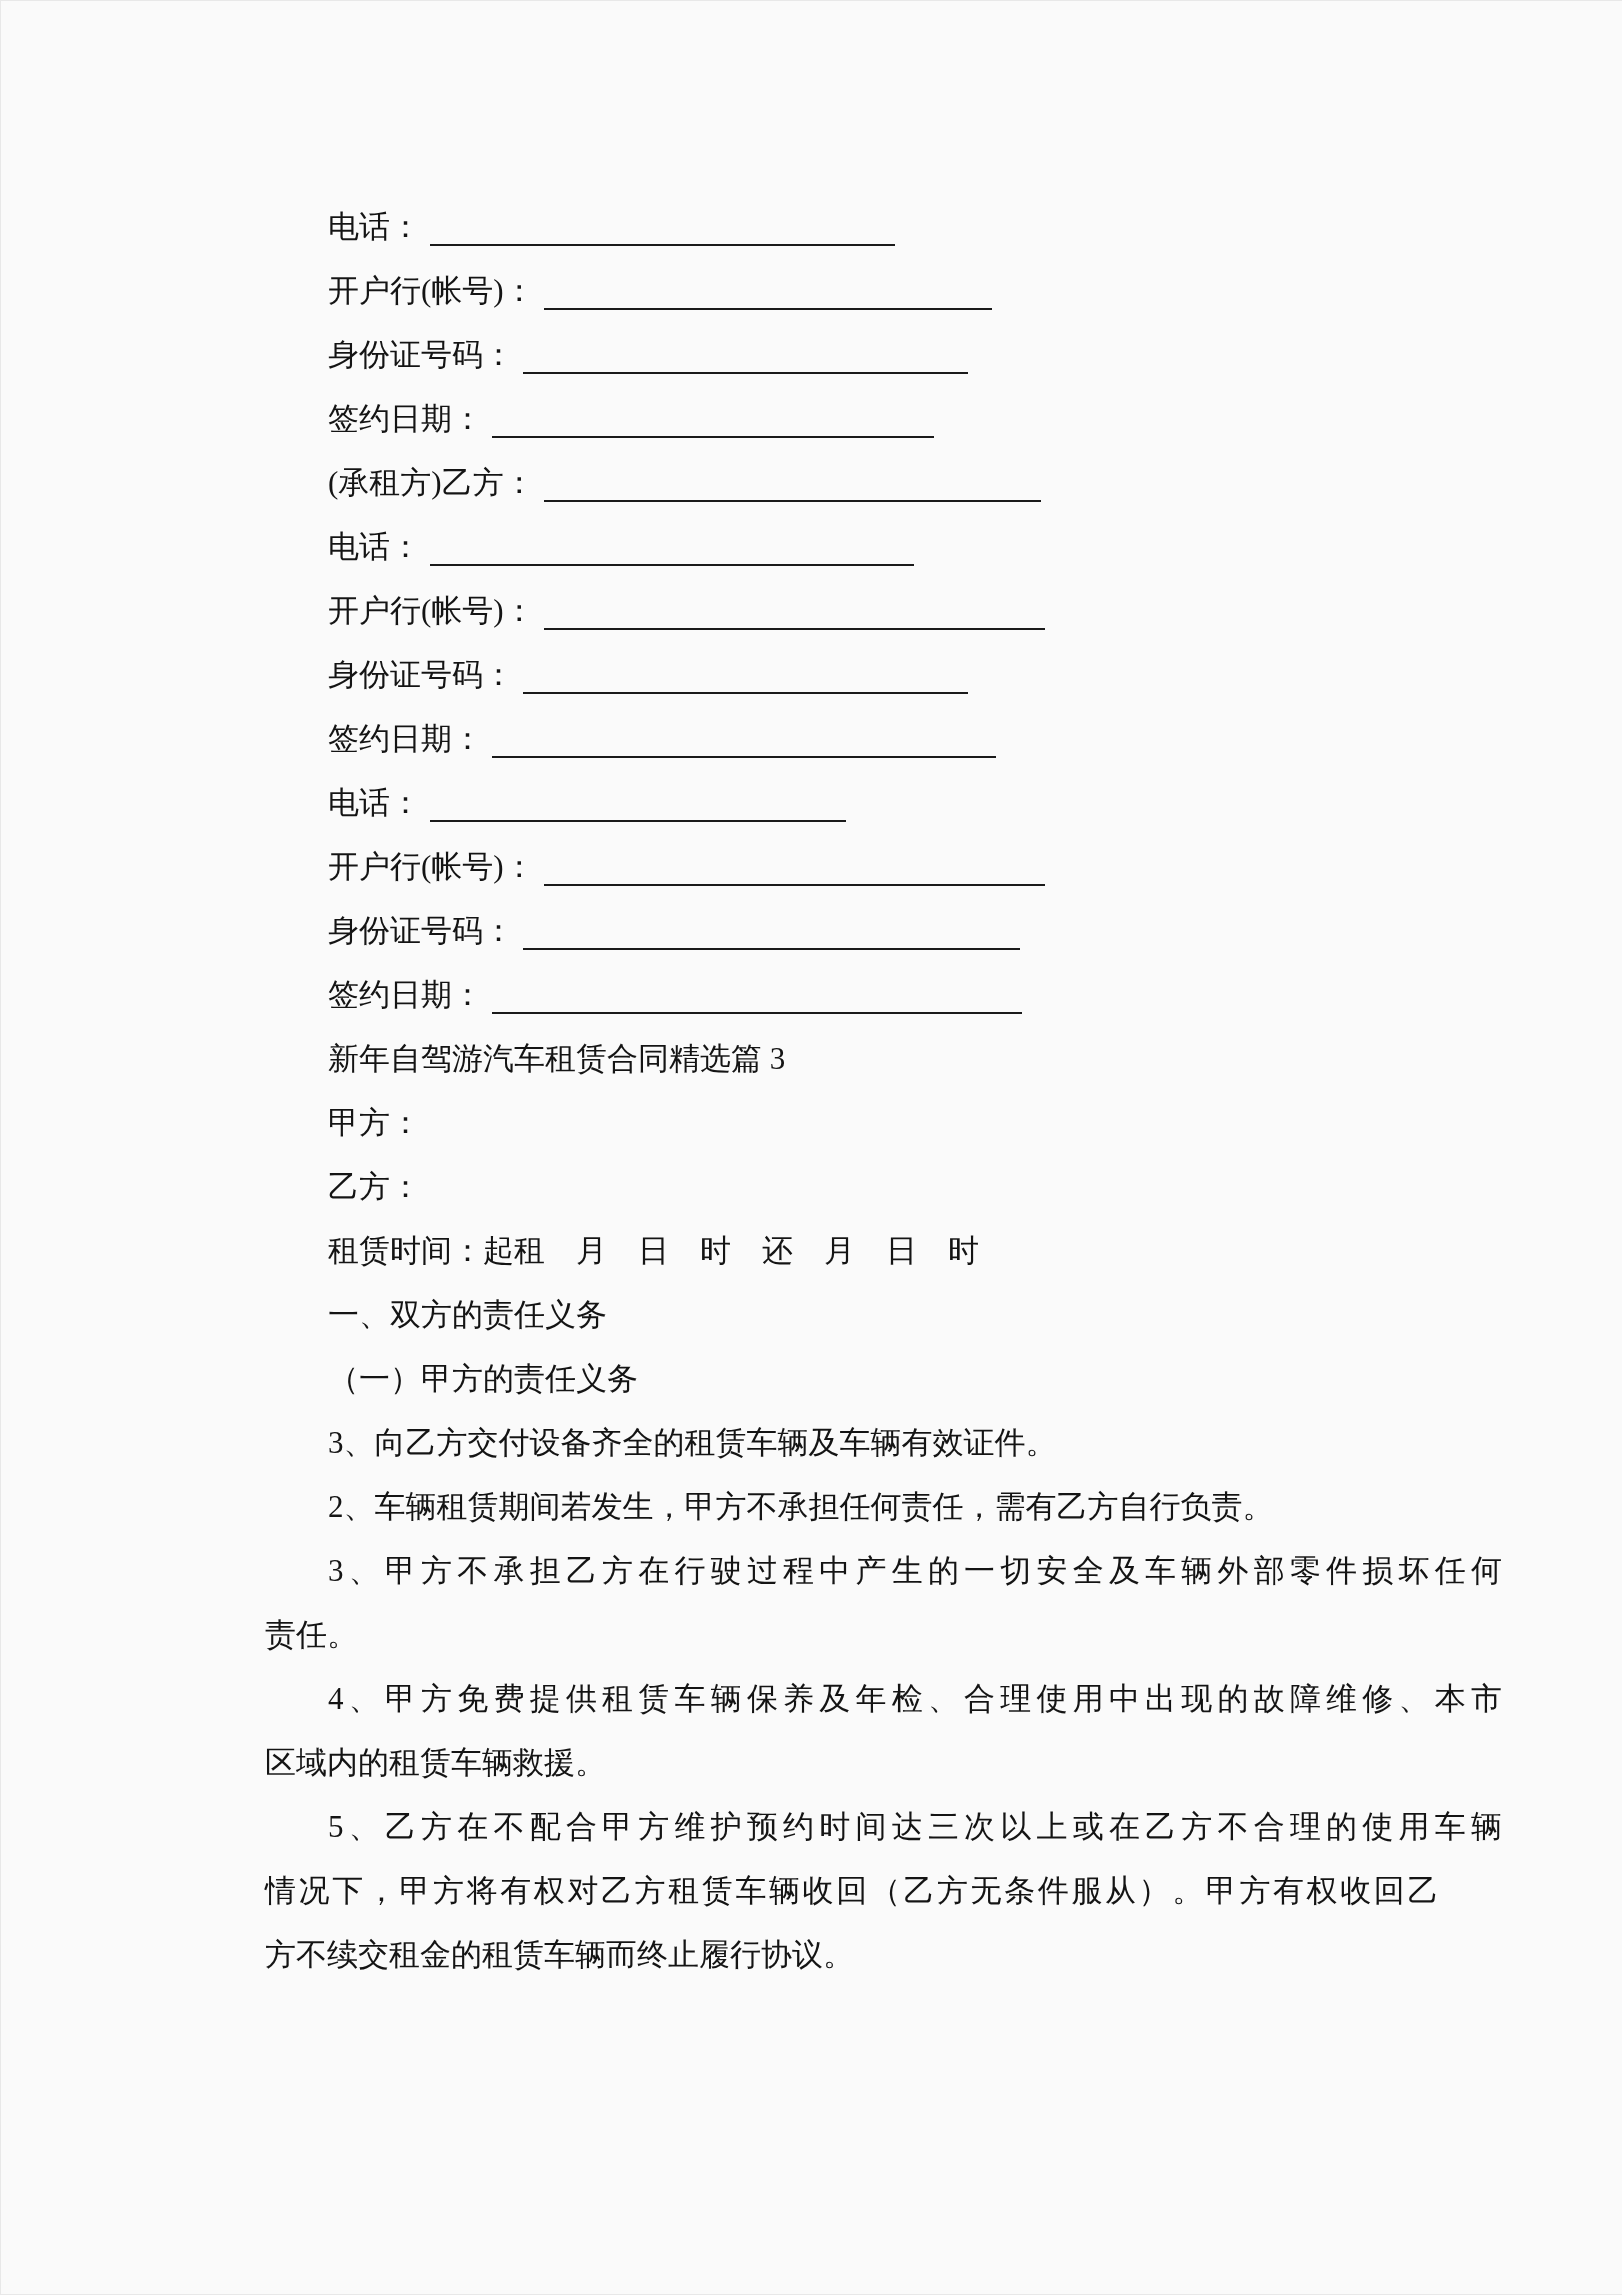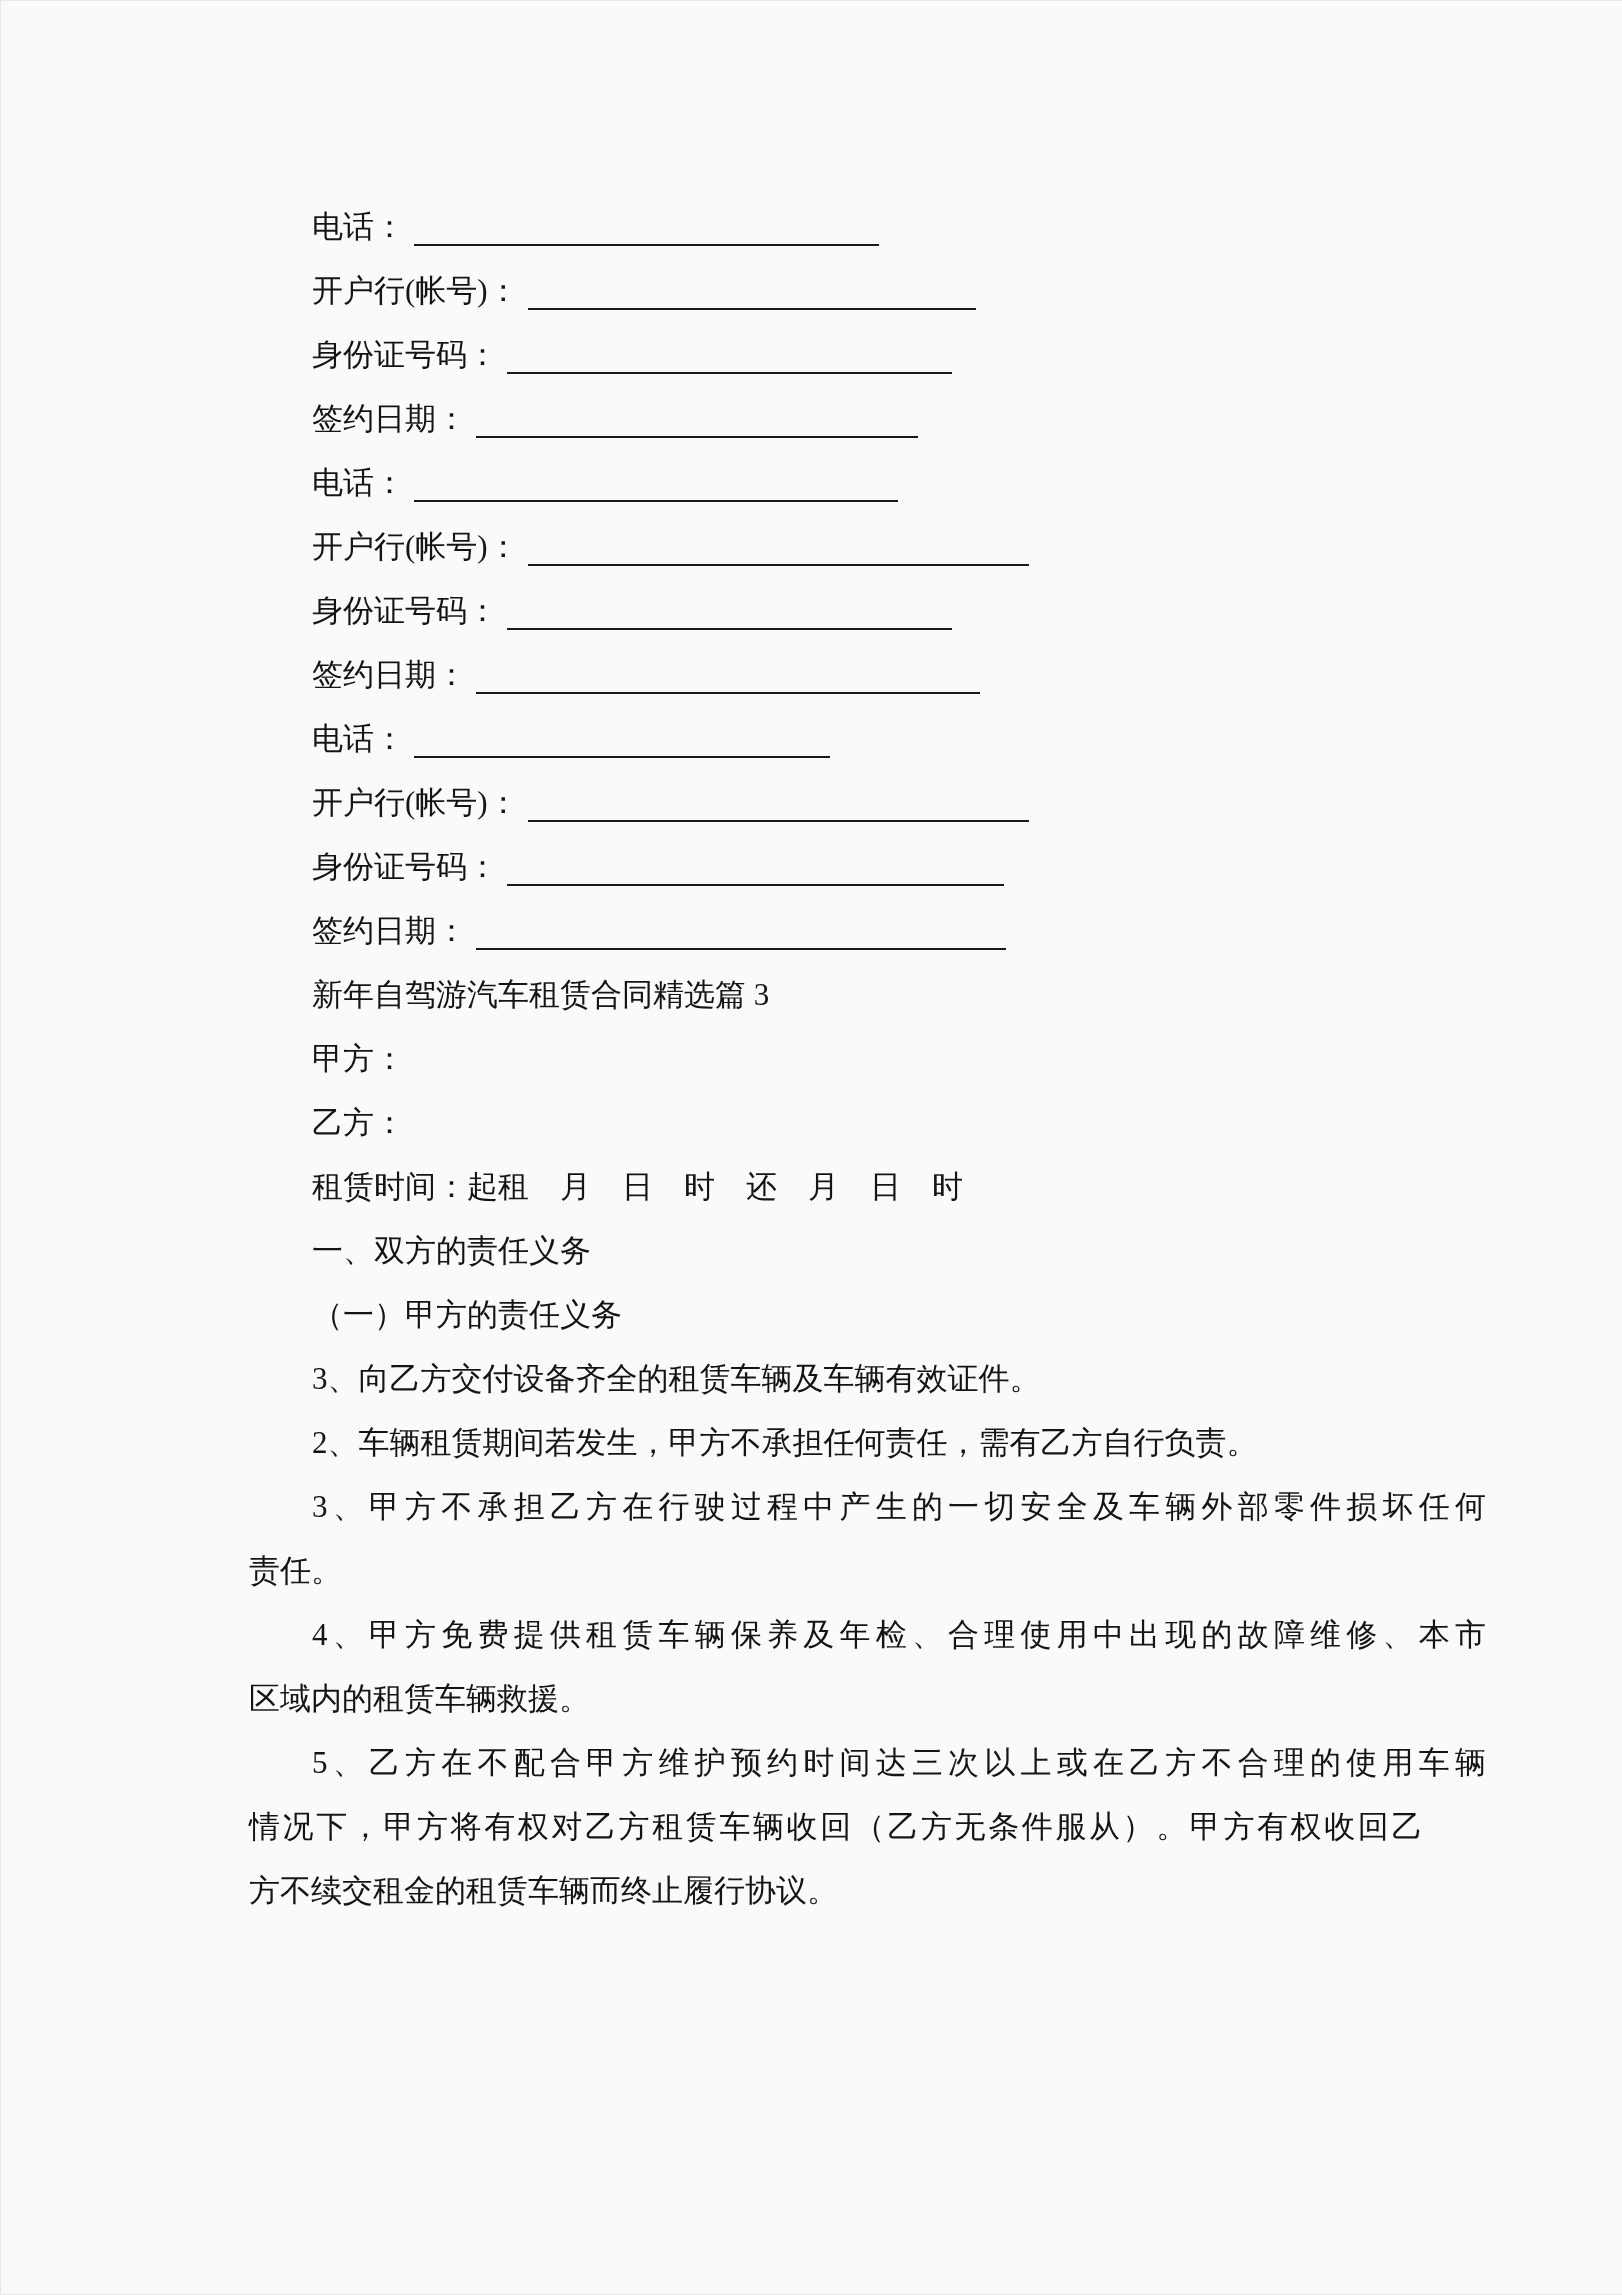--- a/index.html
+++ b/index.html
@@ -13,21 +13,21 @@
     height: 2295px;
     background: #fafafa;
     box-sizing: border-box;
     border: 1.3px solid #e8e8e8;
     overflow: hidden;
     font-family: "Liberation Serif", "DejaVu Serif", serif;
     color: #141414;
   }
   .doc-body {
     position: absolute;
-    left: 248px;
+    left: 264px;
     top: 194px;
     width: 1243px;
     font-size: 31px;
   }
   .line {
     height: 64px;
     line-height: 64px;
     white-space: pre;
   }
   .indent {
@@ -43,20 +43,21 @@
 </style>
 </head>
 <body>
 
 <div class="page">
   <div class="doc-body">
       <div class="line indent"><span>电话：</span><span class="underline" style="width: 465px; background: rgb(26, 26, 26);"></span></div>
       <div class="line indent"><span>开户行(帐号)：</span><span class="underline" style="width: 448px; background: rgb(26, 26, 26);"></span></div>
       <div class="line indent"><span>身份证号码：</span><span class="underline" style="width: 445px; background: rgb(26, 26, 26);"></span></div>
       <div class="line indent"><span>签约日期：</span><span class="underline" style="width: 442px; background: rgb(26, 26, 26);"></span></div>
+      <div class="line indent"><span>(承租方)乙方：</span><span class="underline" style="width: 497px; background: rgb(26, 26, 26);"></span></div>
       <div class="line indent"><span>电话：</span><span class="underline" style="width: 484px; background: rgb(26, 26, 26);"></span></div>
       <div class="line indent"><span>开户行(帐号)：</span><span class="underline" style="width: 501px; background: rgb(26, 26, 26);"></span></div>
       <div class="line indent"><span>身份证号码：</span><span class="underline" style="width: 445px; background: rgb(26, 26, 26);"></span></div>
       <div class="line indent"><span>签约日期：</span><span class="underline" style="width: 504px; background: rgb(26, 26, 26);"></span></div>
       <div class="line indent"><span>电话：</span><span class="underline" style="width: 416px; background: rgb(26, 26, 26);"></span></div>
       <div class="line indent"><span>开户行(帐号)：</span><span class="underline" style="width: 501px; background: rgb(26, 26, 26);"></span></div>
       <div class="line indent"><span>身份证号码：</span><span class="underline" style="width: 497px; background: rgb(26, 26, 26);"></span></div>
       <div class="line indent"><span>签约日期：</span><span class="underline" style="width: 530px; background: rgb(26, 26, 26);"></span></div>
       <div class="line indent"><span>新年自驾游汽车租赁合同精选篇 3</span></div>
       <div class="line indent"><span>甲方：</span></div>

